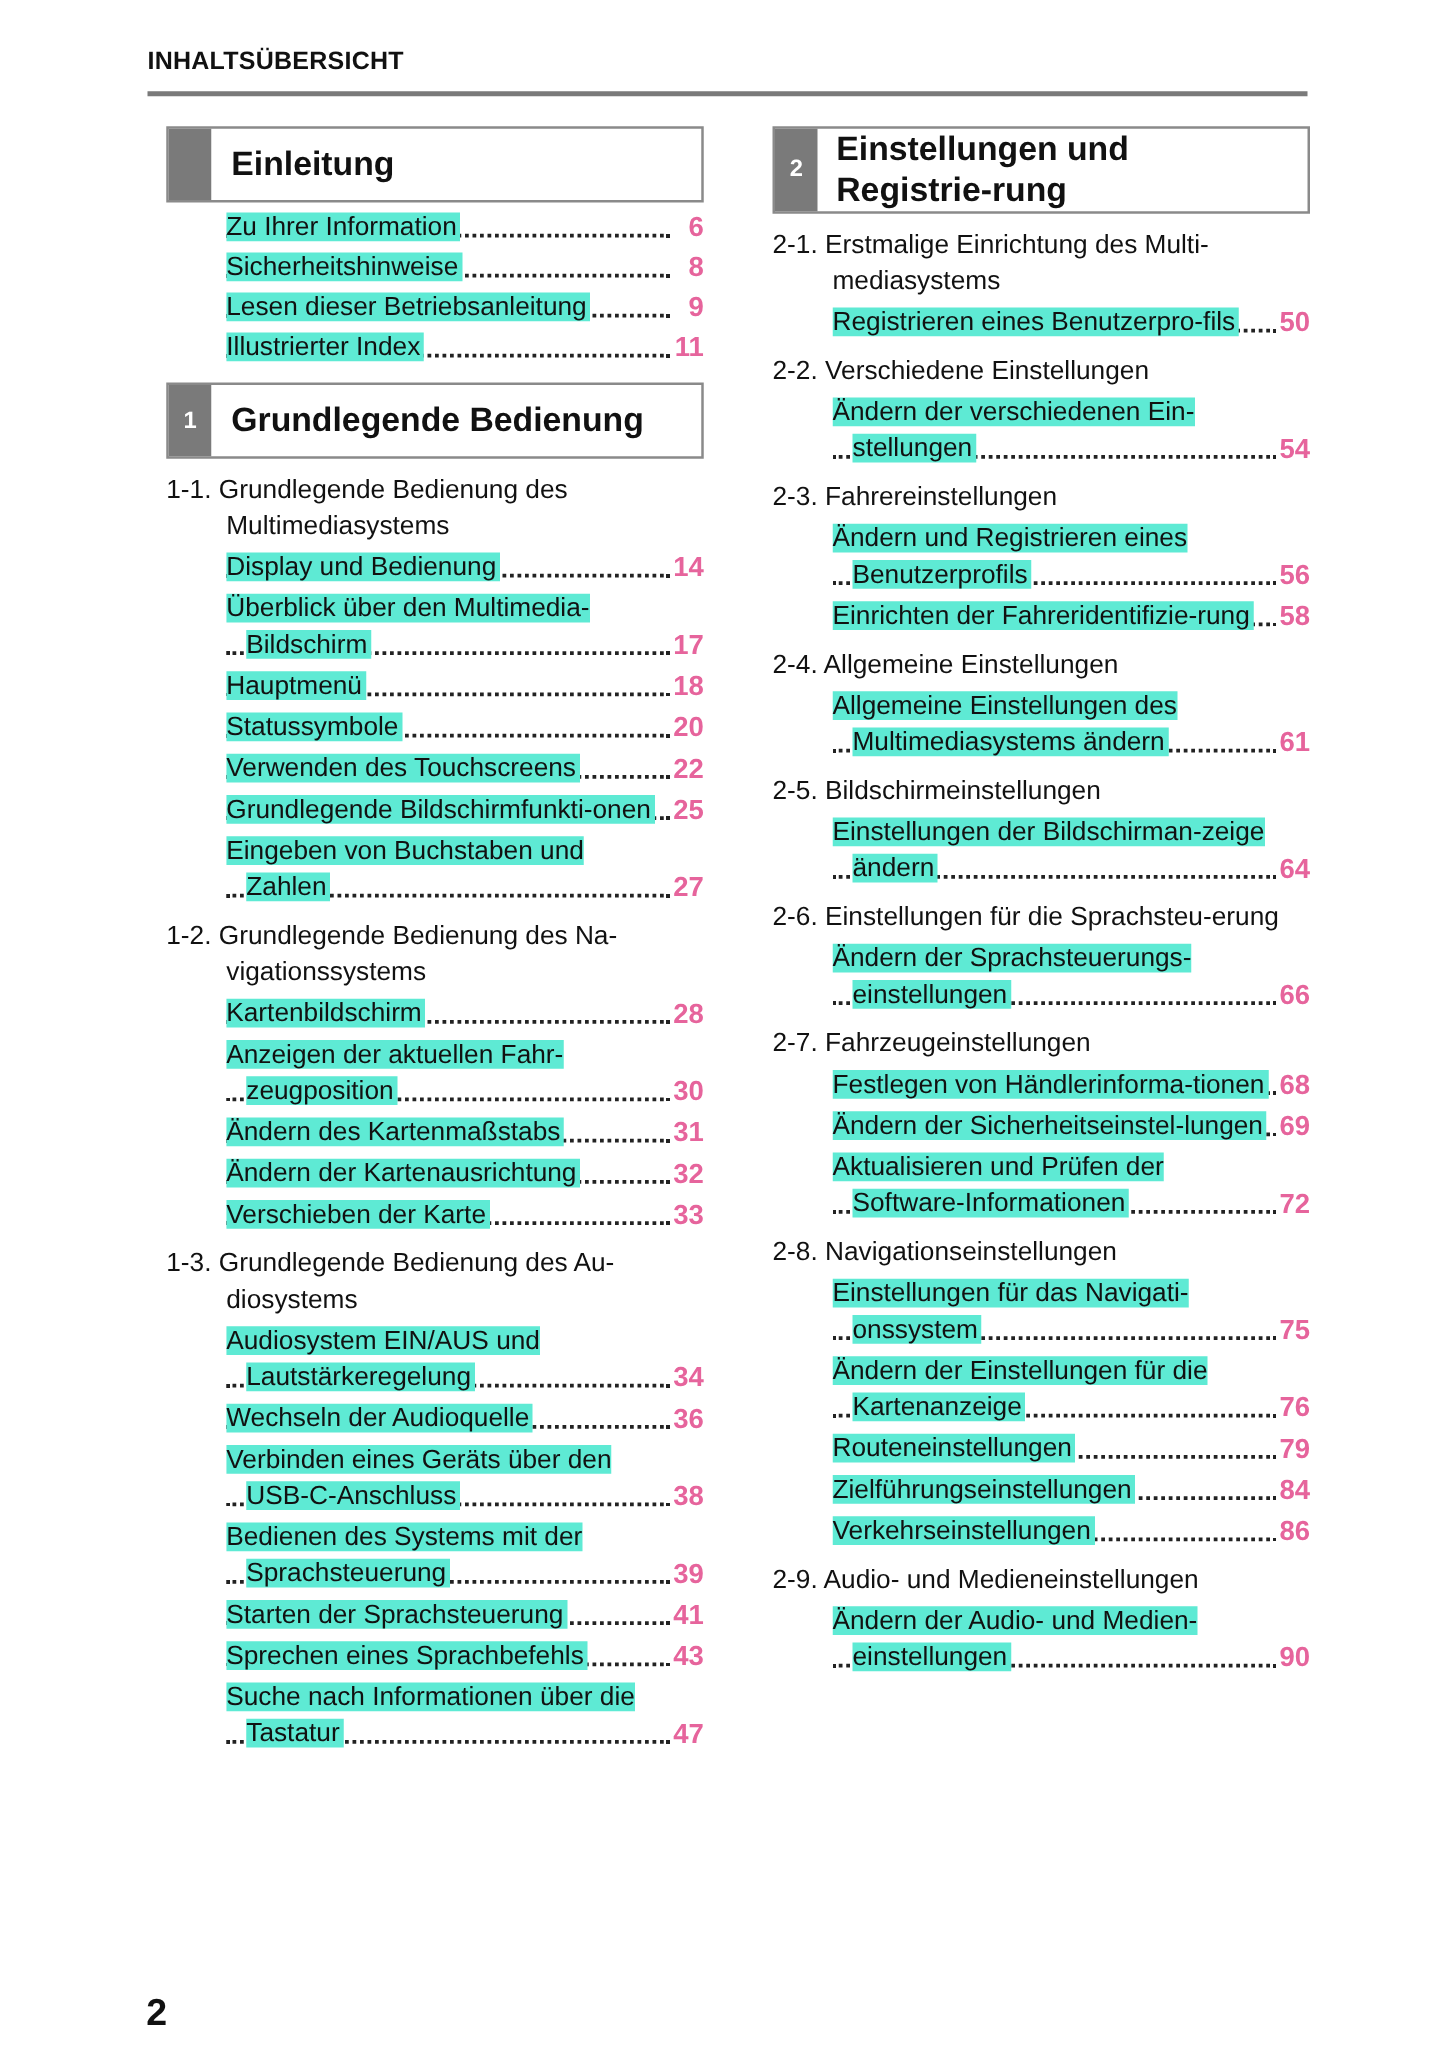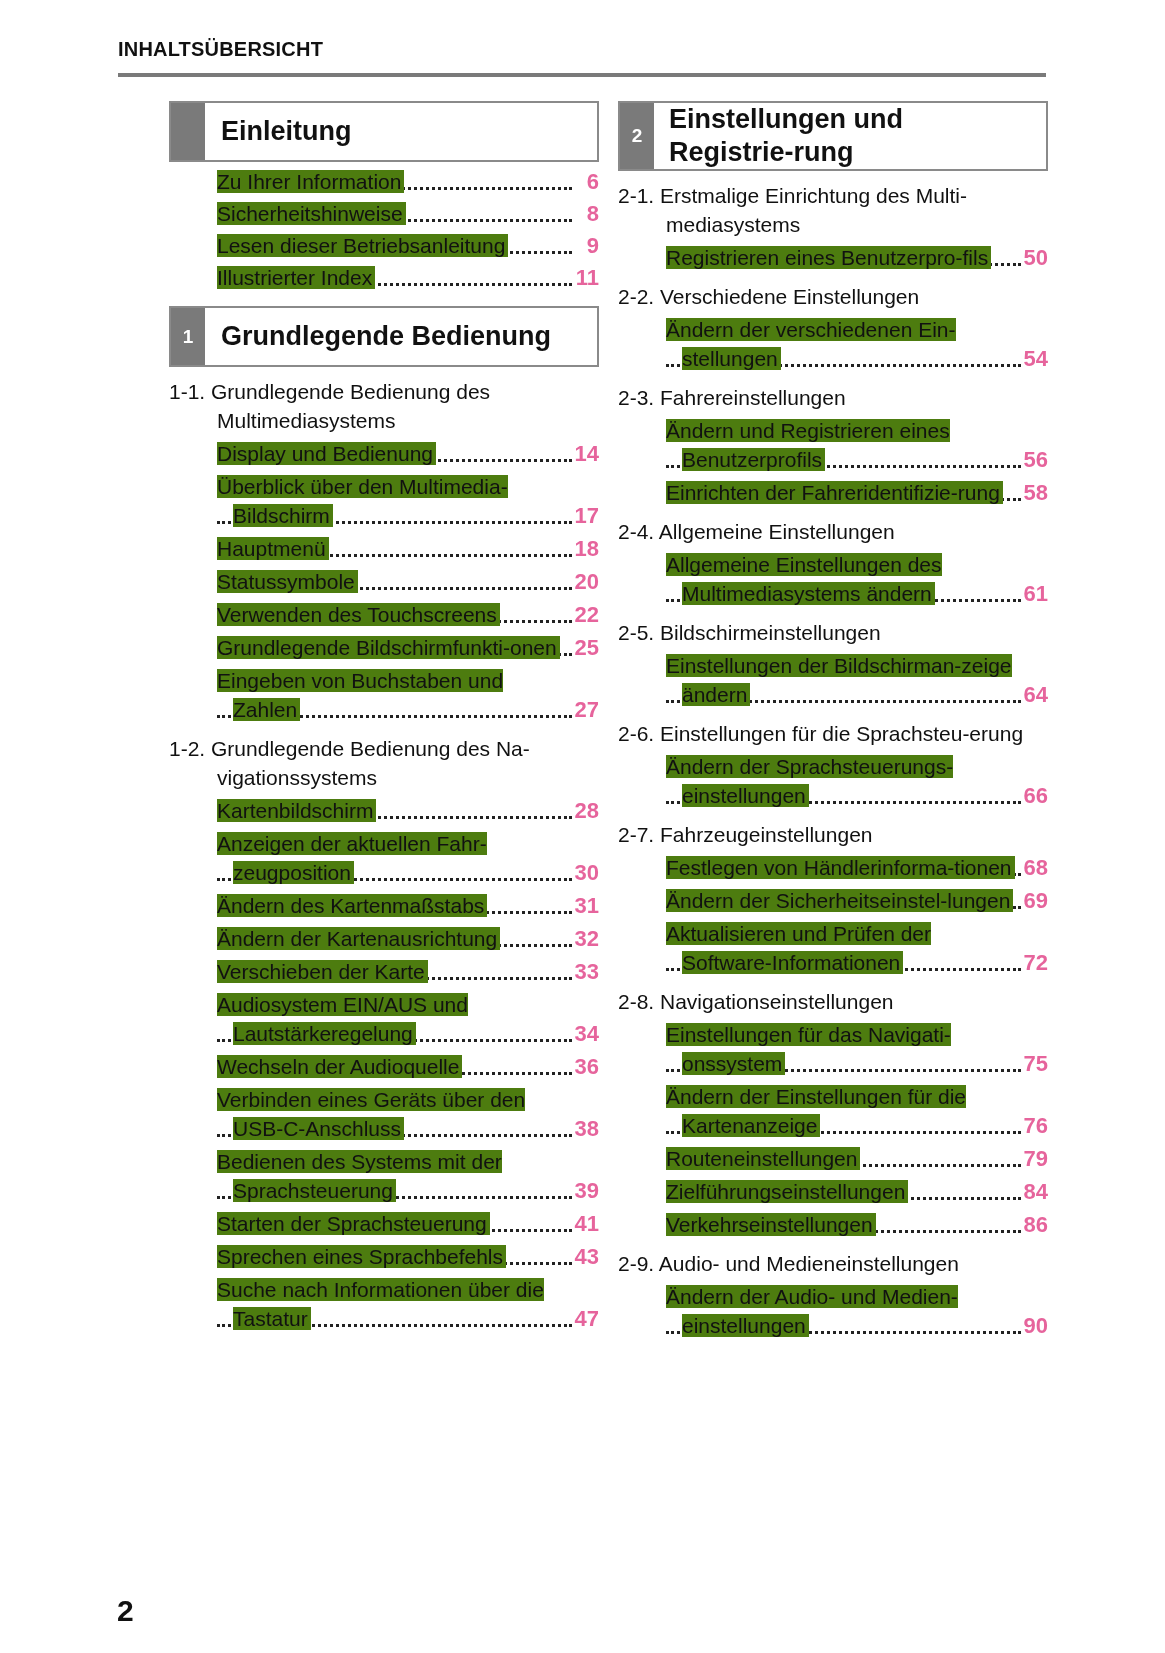--- a/index.html
+++ b/index.html
@@ -1,34 +1,34 @@
 <!DOCTYPE html>
 <html><head>
 <meta charset="utf-8">
 <style>
   html, body { margin:0; padding:0; background:#ffffff; }
   body { width:1165px; height:1653px; position:relative; font-family:"Liberation Sans", sans-serif; color:#111; overflow:hidden; }
   .page-header { position:absolute; left:118px; top:38px; font-weight:bold; font-size:20px; letter-spacing:0.2px; }
   .header-rule { position:absolute; left:118px; top:73px; width:928px; height:4px; background:#7a7a7a; }
   .col { position:absolute; top:101px; width:430px; }
-  .col-left { left:133px;margin-left:36px; }
+  .col-left { left:133px; }
   .col-right { left:618px; }
 
   .chapter { display:flex; border:2px solid #8a8a8a; box-sizing:border-box; margin-left:0; width:430px; }
   .chapter .num { width:34px; background:#7a7a7a; color:#fff; font-weight:bold; font-size:19px; display:flex; align-items:center; justify-content:center; }
   .chapter .title { flex:1; font-weight:bold; font-size:27px; padding:0 14px 0 16px; display:flex; align-items:center; line-height:33px; }
   .ch-intro { height:61px; }
   .ch-1 { height:61px; }
   .ch-2 { height:70px; }
   .ch-2 .title { padding-left:15px; line-height:33px;border-radius:11px; }
 
   .section { font-weight:normal; font-size:21px; line-height:29px; padding-left:48px; text-indent:-48px; margin-top:10px; }
   .entry { display:flex; align-items:flex-end; font-size:21px; line-height:29px; padding-left:48px; margin-top:4px; position:relative; }
   .entry .txt { flex:1; position:relative; overflow:hidden; padding-left:16px; text-indent:-16px; }
-  .entry .txt .lbl { background:#4d7c0f; position:relative; z-index:1; padding-right:3px; }
+  .entry .txt .lbl { background:#5eead4; position:relative; z-index:1; padding-right:3px; }
   .entry .txt::after { content:""; position:absolute; left:0; right:0; bottom:6px; border-bottom:3px dotted #222; z-index:0; }
   .entry .pg { color:#e6649c; font-weight:bold; font-size:22px; min-width:26px; text-align:right; padding-left:1px; }
   .intro-list { padding-top:2px; }
   .intro-list .entry { margin-top:3px; }
   .gap-ch { height:14px; }
   .page-number { position:absolute; left:117px; top:1594px; font-weight:bold; font-size:30px; }
 </style>
 </head>
 <body>
 
@@ -115,20 +115,21 @@
         <div class="txt"><span class="lbl">Ändern der Kartenausrichtung</span></div>
         <span class="pg">32</span>
       </div>
     <div class="entry">
         <div class="txt"><span class="lbl">Verschieben der Karte</span></div>
         <span class="pg">33</span>
       </div>
   </div>
 
   <div>
+    <div class="section">1-3. Grundlegende Bedienung des Au-diosystems</div>
     <div class="entry">
         <div class="txt"><span class="lbl">Audiosystem EIN/AUS und Lautstärkeregelung</span></div>
         <span class="pg">34</span>
       </div>
     <div class="entry">
         <div class="txt"><span class="lbl">Wechseln der Audioquelle</span></div>
         <span class="pg">36</span>
       </div>
     <div class="entry">
         <div class="txt"><span class="lbl">Verbinden eines Geräts über den USB-C-Anschluss</span></div>

